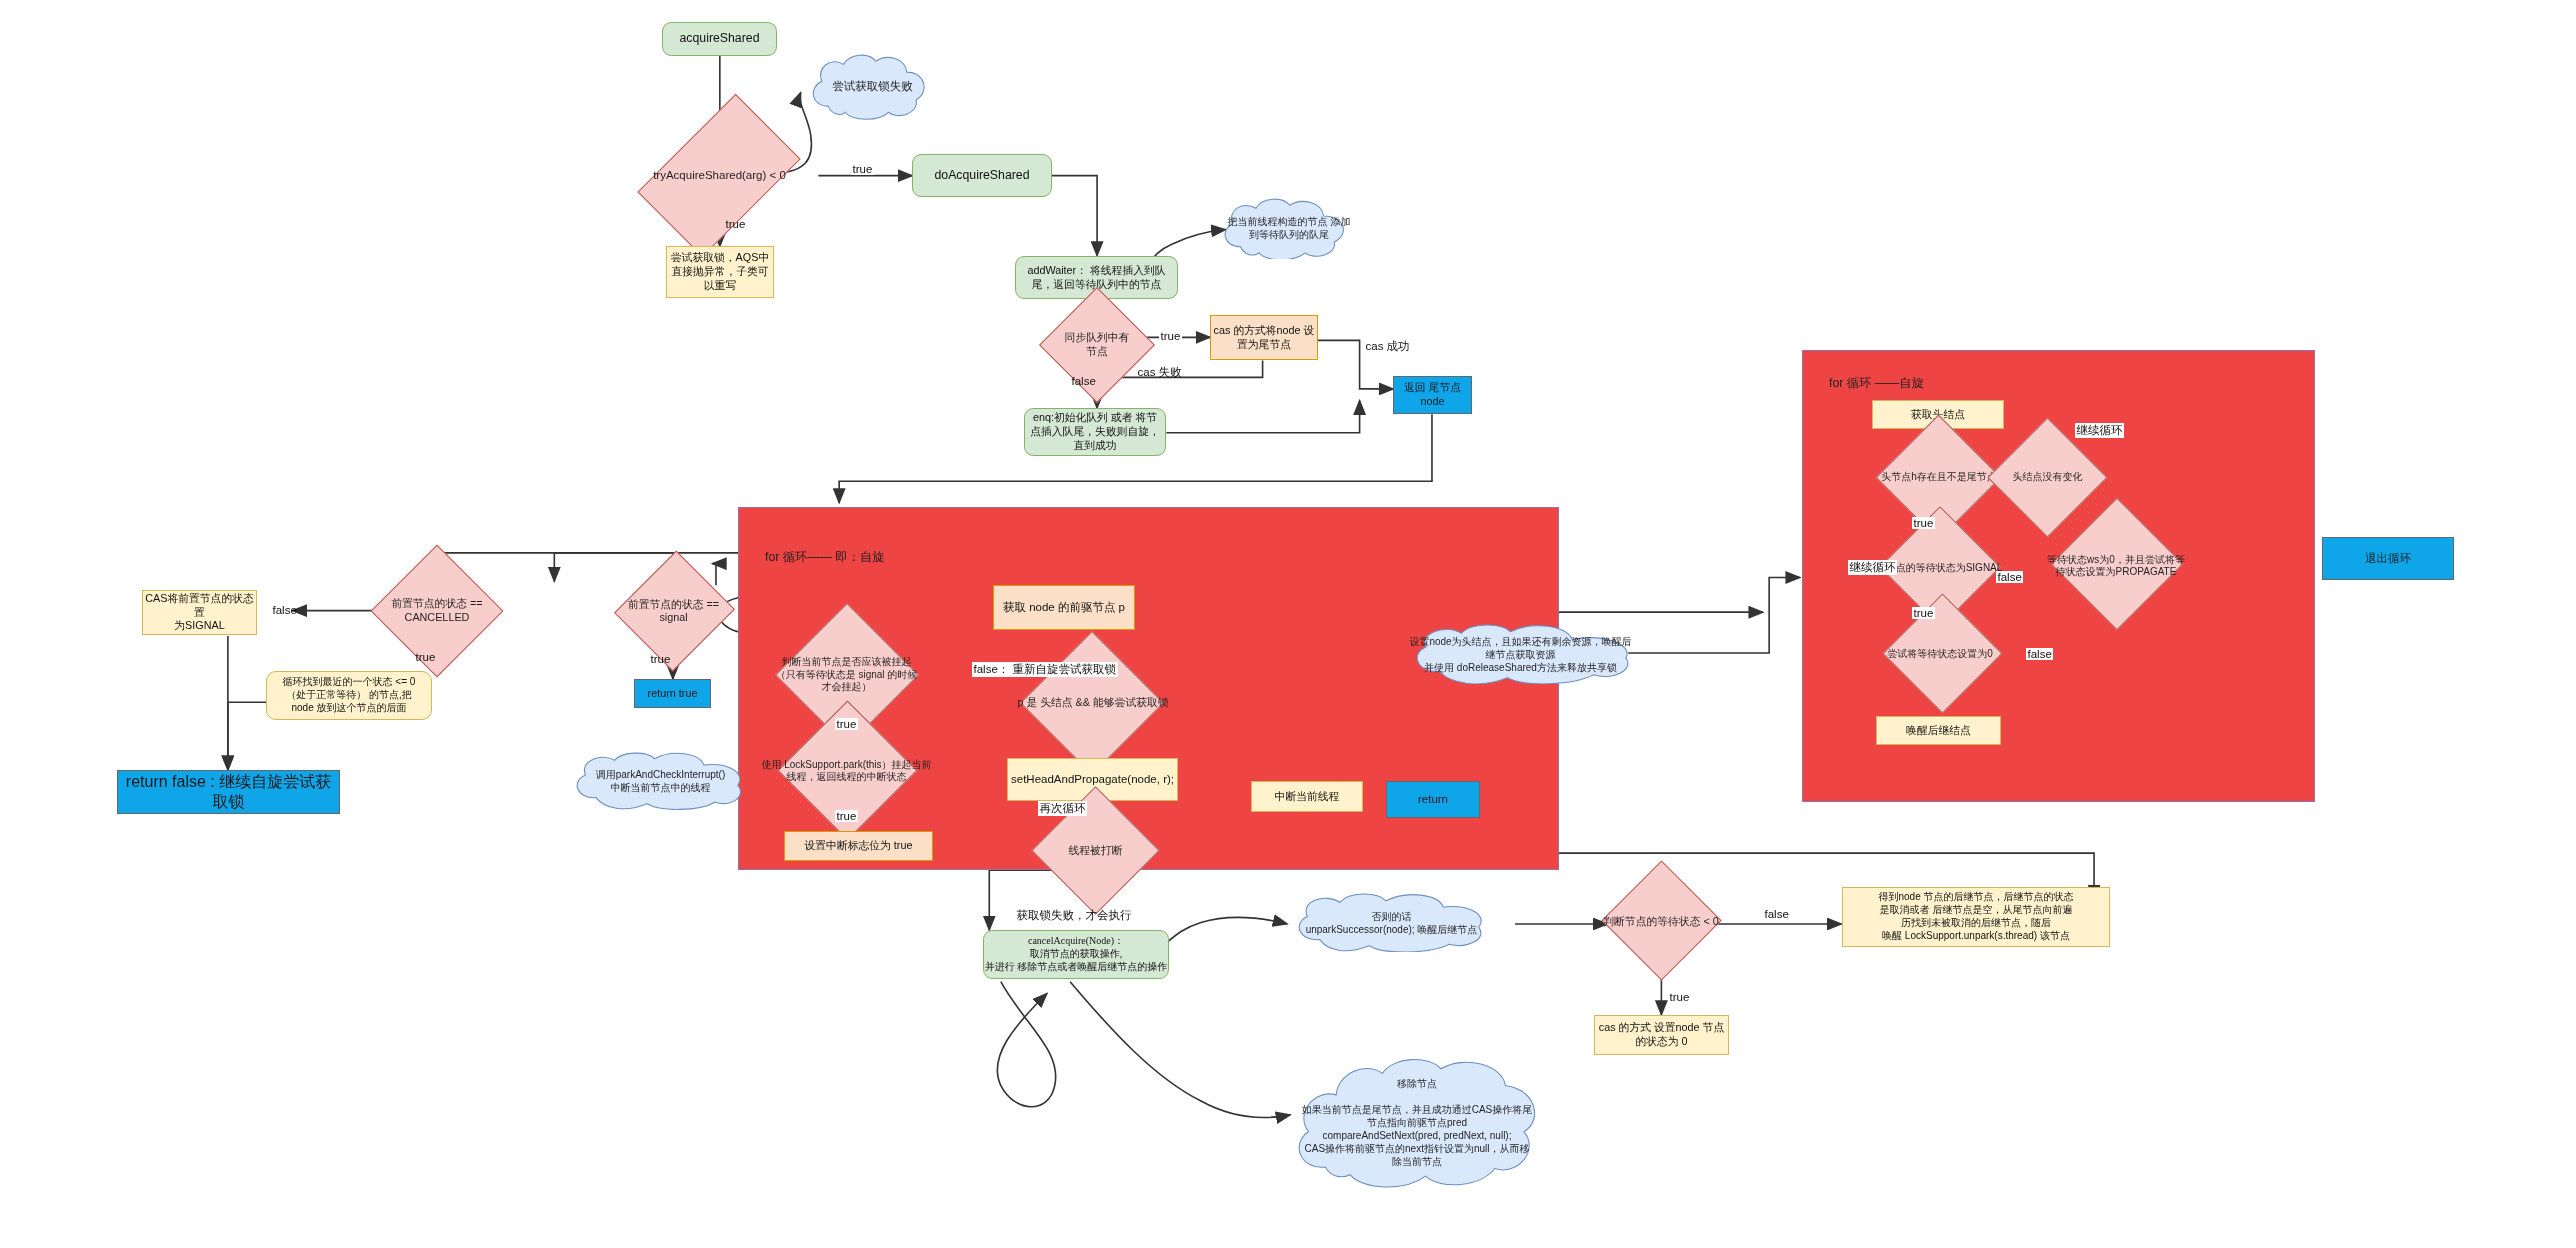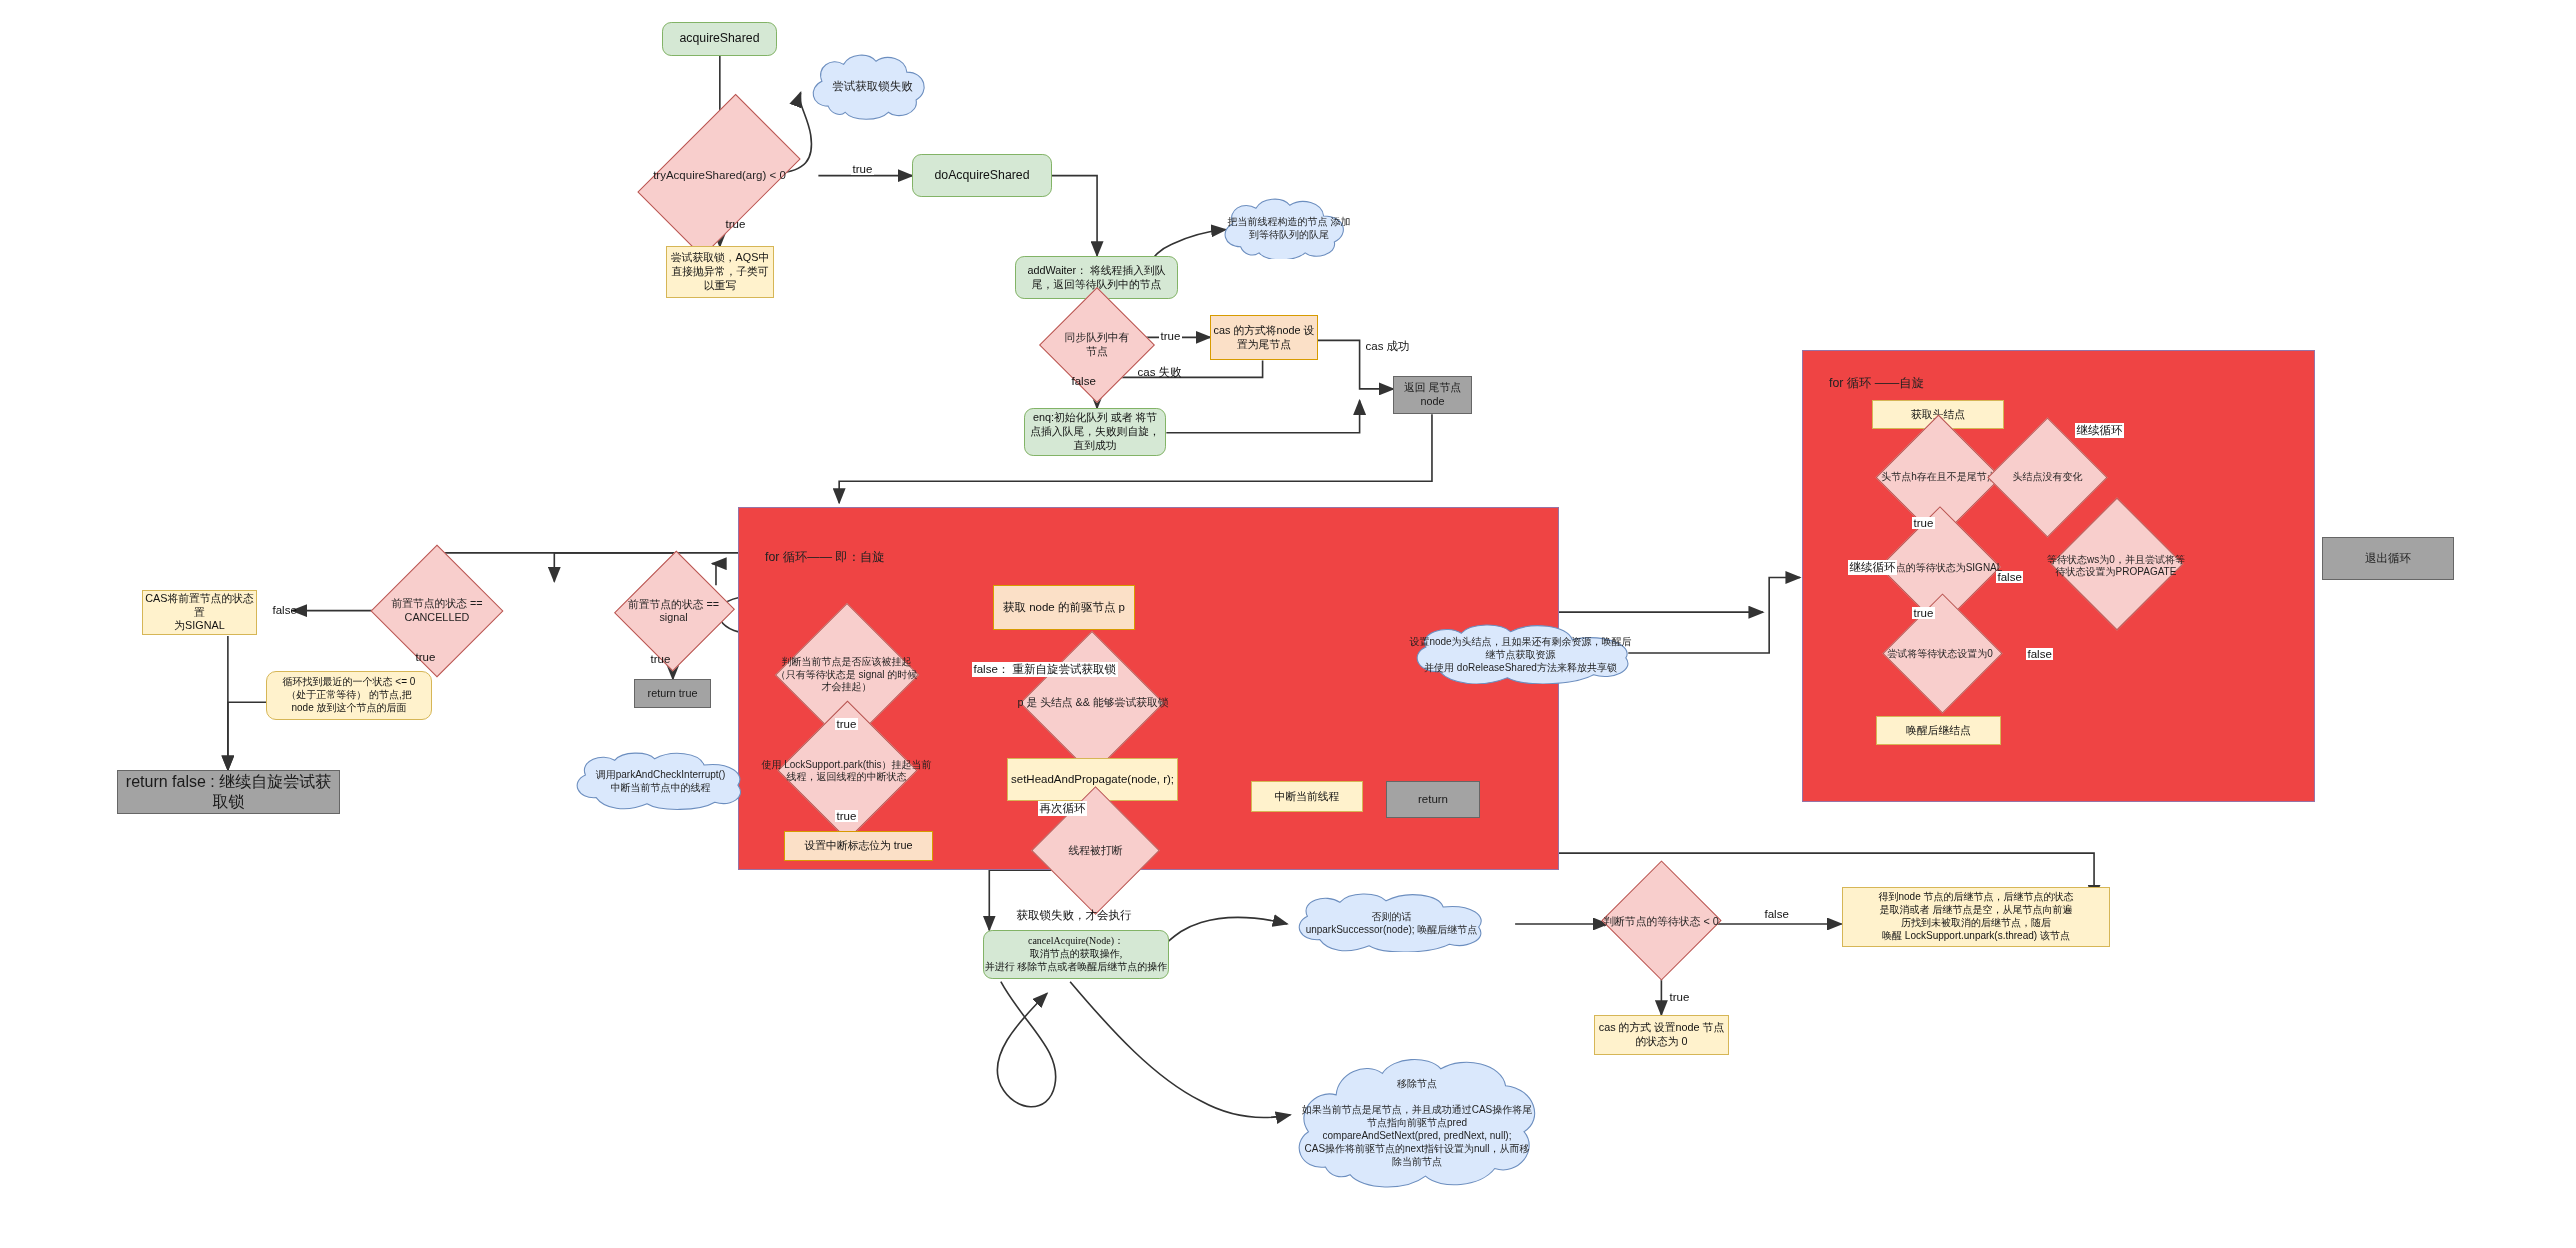--- a/index.html
+++ b/index.html
@@ -11,21 +11,21 @@
   .node{position:absolute;box-sizing:border-box;display:flex;align-items:center;
         justify-content:center;text-align:center;line-height:1.28;white-space:pre-line;}
 
   
   .green{background:#d5e8d4;border:1.2px solid #82b366;border-radius:9.2px;color:#111;}
   
   .yellow{background:#fff2cc;border:1.2px solid #d6b656;color:#111;}
   
   .orange{background:#fbe0c7;border:1.2px solid #d79b00;color:#111;}
   
-  .grey{background:#a3a3a3;border:1.2px solid #666666;color:#1a1a1a;}
+  .grey{background:#0ea5e9;border:1.2px solid #666666;color:#1a1a1a;}
   
   .purple{background:#ef4444;border:1.2px solid #9673a6;align-items:flex-start;
           justify-content:flex-start;}
   .purple .cap{position:absolute;font-size:12.3px;color:#222;}
 
   
   .diamond{position:absolute;display:flex;align-items:center;justify-content:center;
            text-align:center;line-height:1.25;white-space:pre-line;}
   .diamond .dshape{position:absolute;left:0;top:0;width:100%;height:100%;
         background:#f8cecc;border:1.1px solid #b85450;

